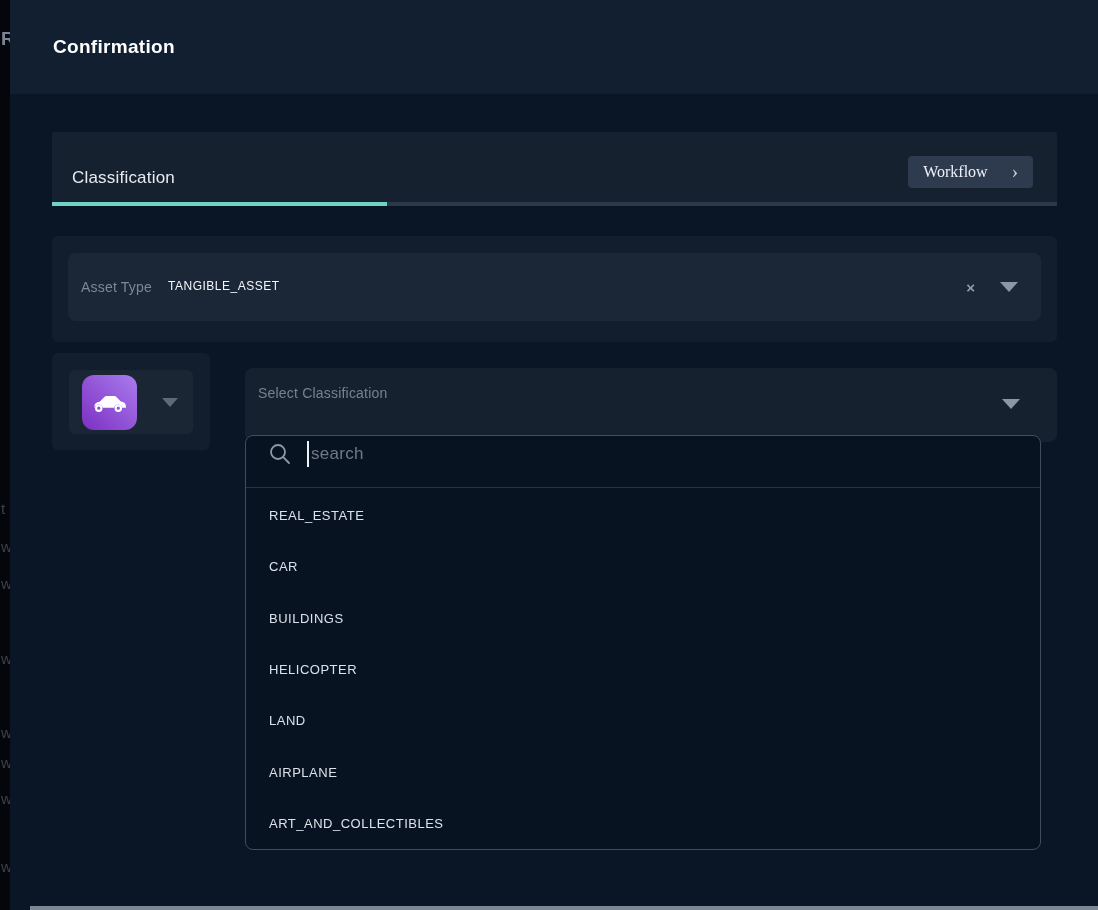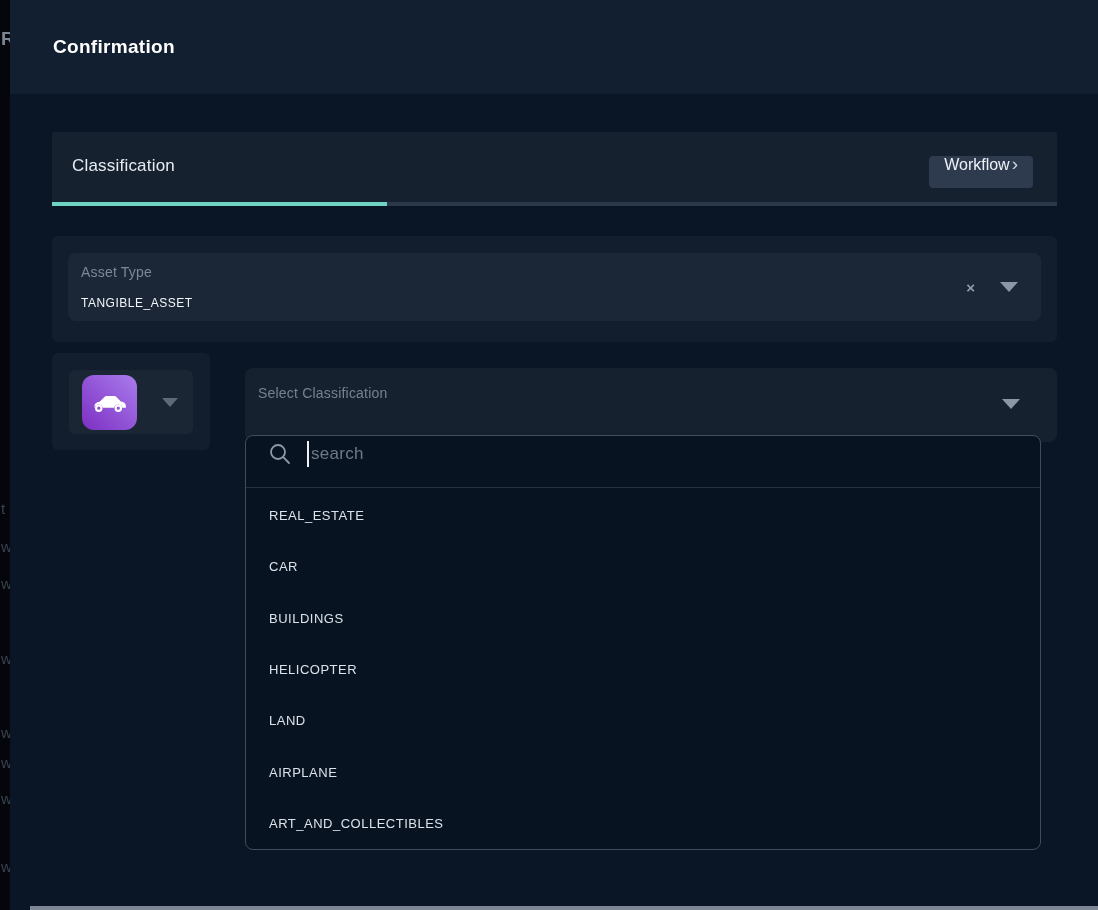--- a/index.html
+++ b/index.html
@@ -24,39 +24,39 @@
   
   .modal { position:absolute; left:10px; top:0; width:1088px; height:910px;
            background:#0a1626; z-index:2; }
   .modal-header { position:absolute; top:0; left:0; width:100%; height:94px;
                   background:#121f31; display:flex; align-items:center; padding-left:43px; }
   .modal-title { color:#ffffff; font-size:19px; font-weight:bold; letter-spacing:.3px; }
 
   
   .tabbar { position:absolute; left:42px; top:132px; width:1005px; height:74px;
             background:#15212f; border-radius:3px 3px 0 0; }
-  .tab-label { position:absolute; left:20px; top:24px; font-size:17px;
+  .tab-label { position:absolute; left:20px; top:36px; font-size:17px;
                color:#e7ebf1; letter-spacing:.2px; cursor:pointer; }
   .workflow-btn { position:absolute; right:24px; top:24px; height:32px; padding:0 15px;
                   background:#2e3b4e; border:none; border-radius:4px; color:#edf1f6;
-                  font-size:16px; font-family:Liberation Sans, sans-serif; display:flex; 
-                  gap:2px; cursor:pointer; }
+                  font-size:16px; font-family:Liberation Serif, serif; display:flex; align-items:center;
+                  gap:24px; cursor:pointer; }
   .workflow-chev { font-size:19px; line-height:1; color:#ccd4de; margin-top:-2px; }
   .underline-track { position:absolute; left:0; bottom:0; width:100%; height:4px;
                      background:#2b3848; }
   .underline-active { position:absolute; left:0; top:0; width:335px; height:4px;
                       background:#6fd3c4; }
 
   
   .asset-card { position:absolute; left:42px; top:236px; width:1005px; height:106px;
                 background:#121e2e; border-radius:6px; }
   .asset-field { position:absolute; left:16px; top:17px; width:973px; height:68px;
                  background:#1b2737; border-radius:8px; display:flex; align-items:center;
                  cursor:pointer; }
-  .asset-texts { padding-left:13px; display:flex; flex-direction:column; gap:16px;justify-content:center; }
+  .asset-texts { padding-left:13px; display:flex; flex-direction:row; gap:16px;justify-content:center; }
   .asset-label { font-size:14px; color:#7d8795; letter-spacing:.2px; }
   .asset-value { font-size:12px; color:#f3f6fa; letter-spacing:.5px; }
   .asset-controls { margin-left:auto; display:flex; align-items:center; gap:25px;
                     padding-right:23px; }
   .clear-x { color:#939daa; font-size:15px; font-weight:bold; cursor:pointer; line-height:1; }
   .caret { width:0; height:0; border-left:9px solid transparent;
            border-right:9px solid transparent; border-top:10px solid #8d96a5; cursor:pointer; }
   .caret.small { border-left-width:8px; border-right-width:8px; border-top-width:9px;
                  border-top-color:#5f6a78; }
 

